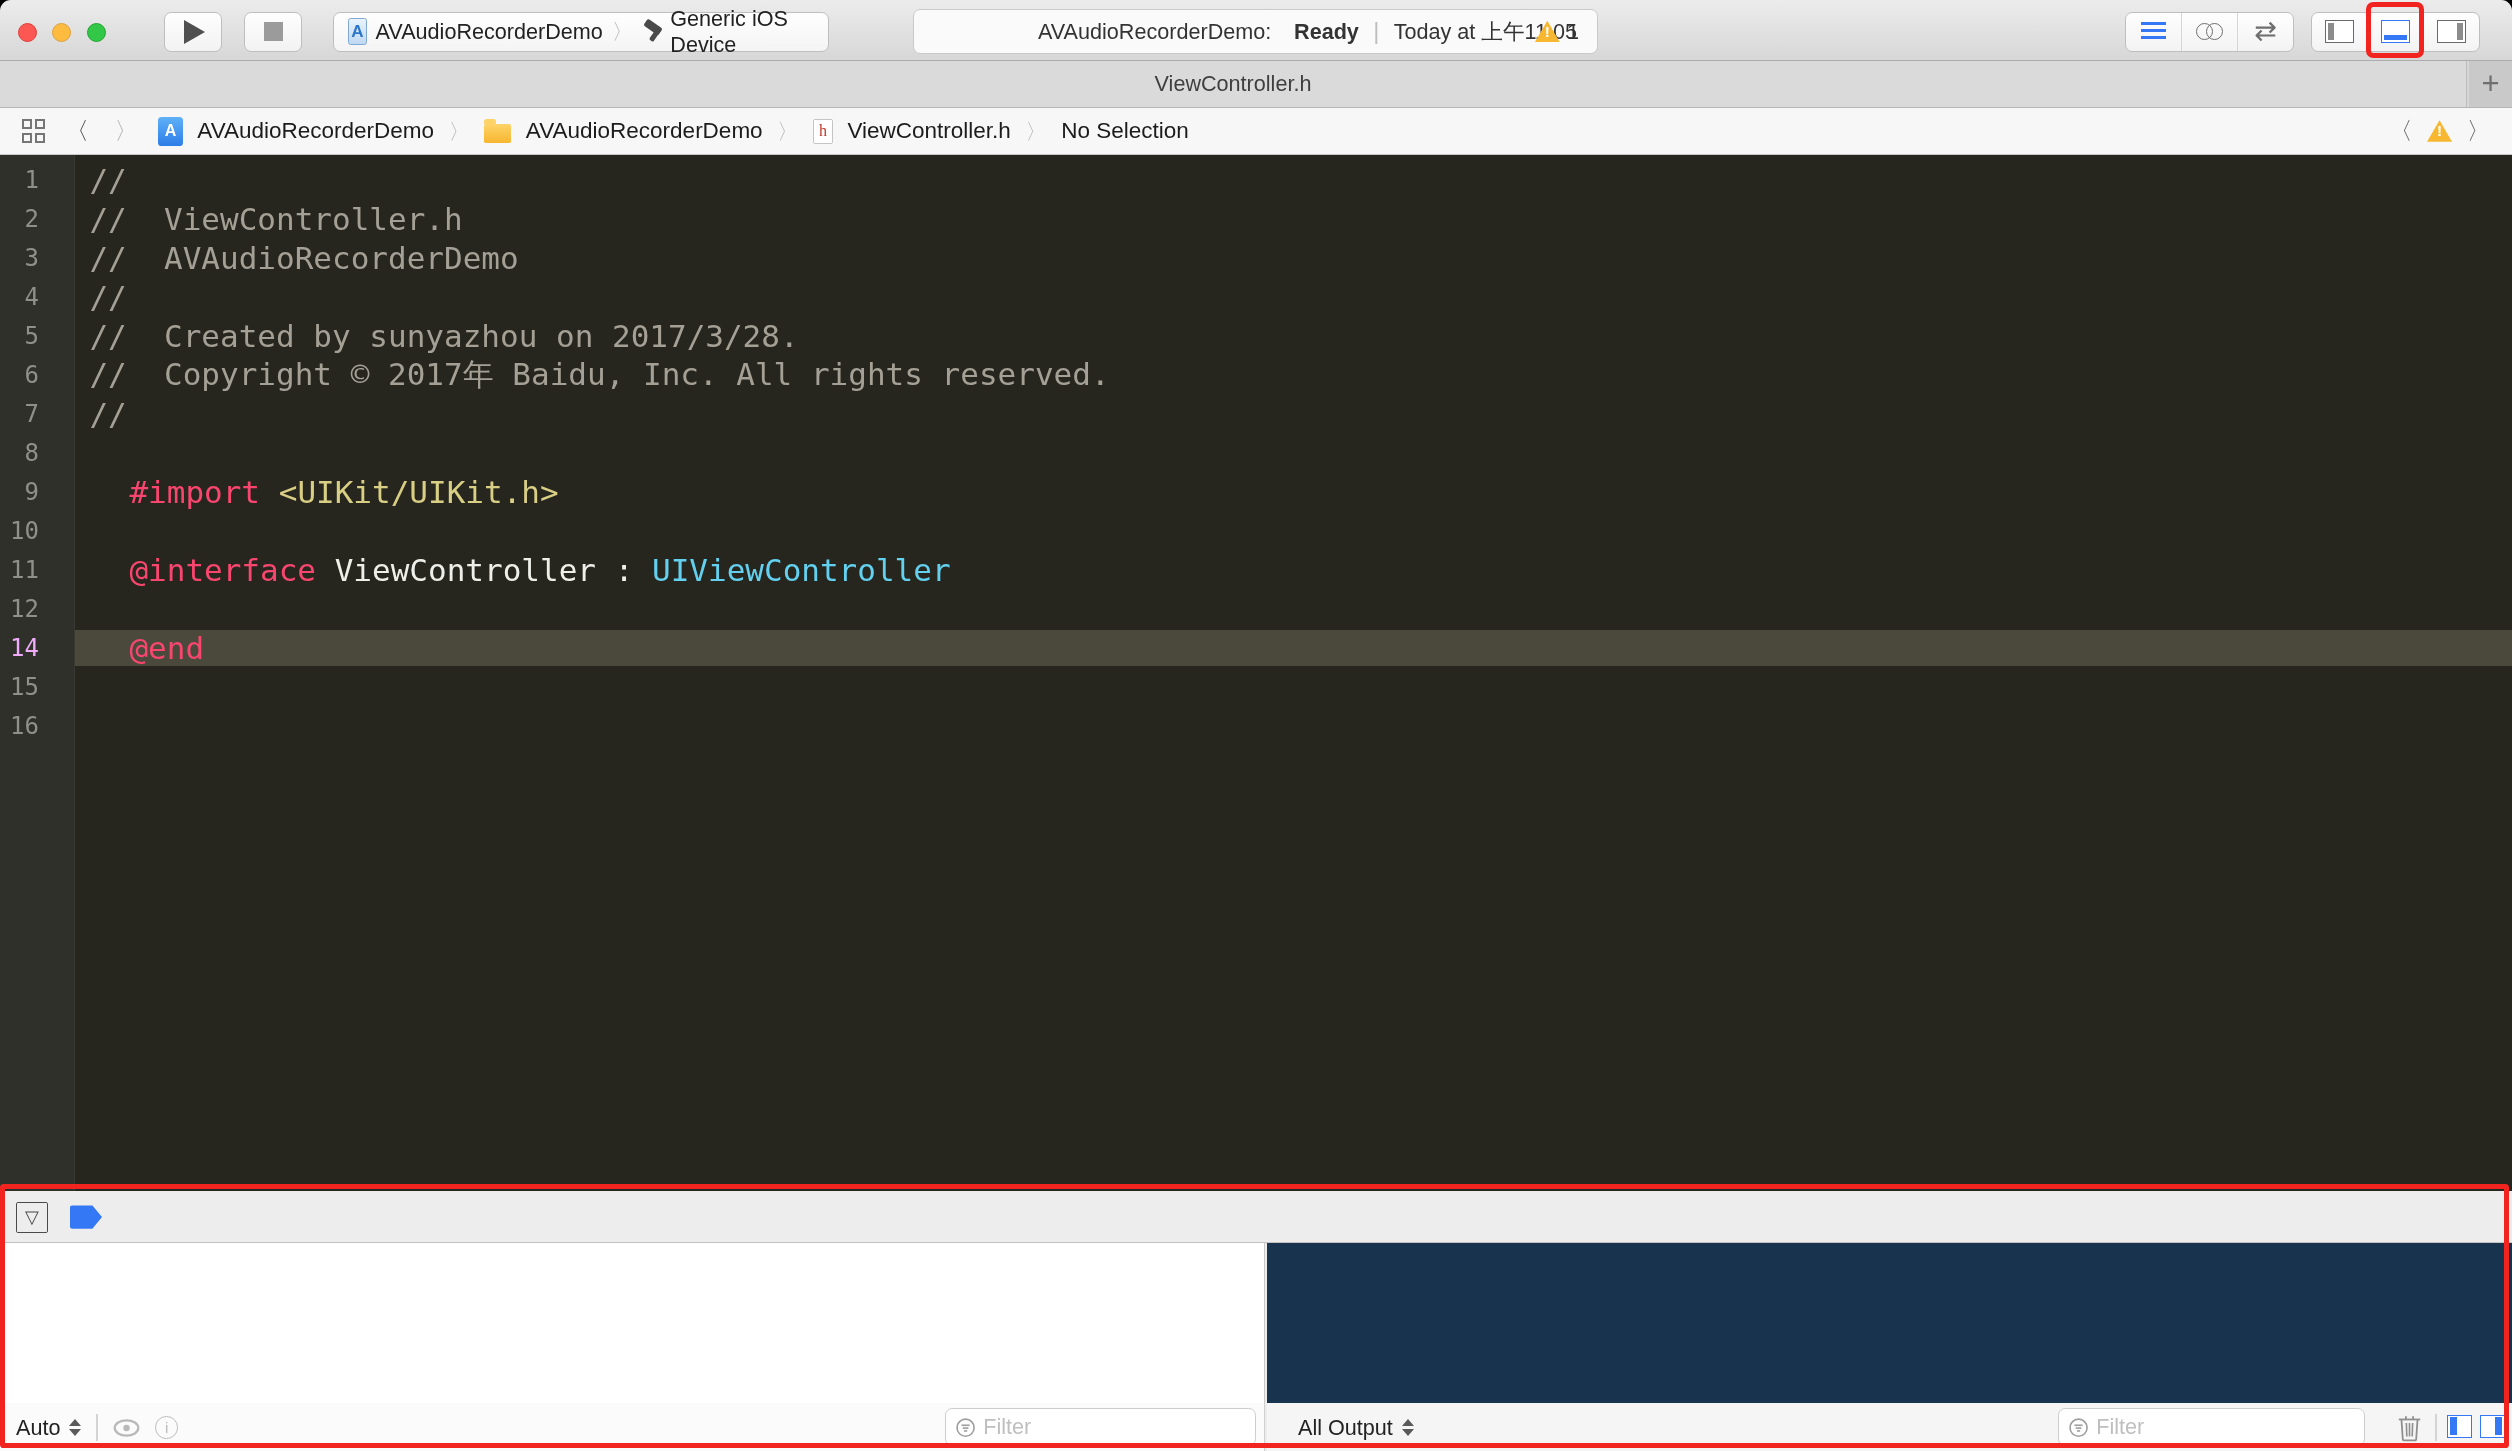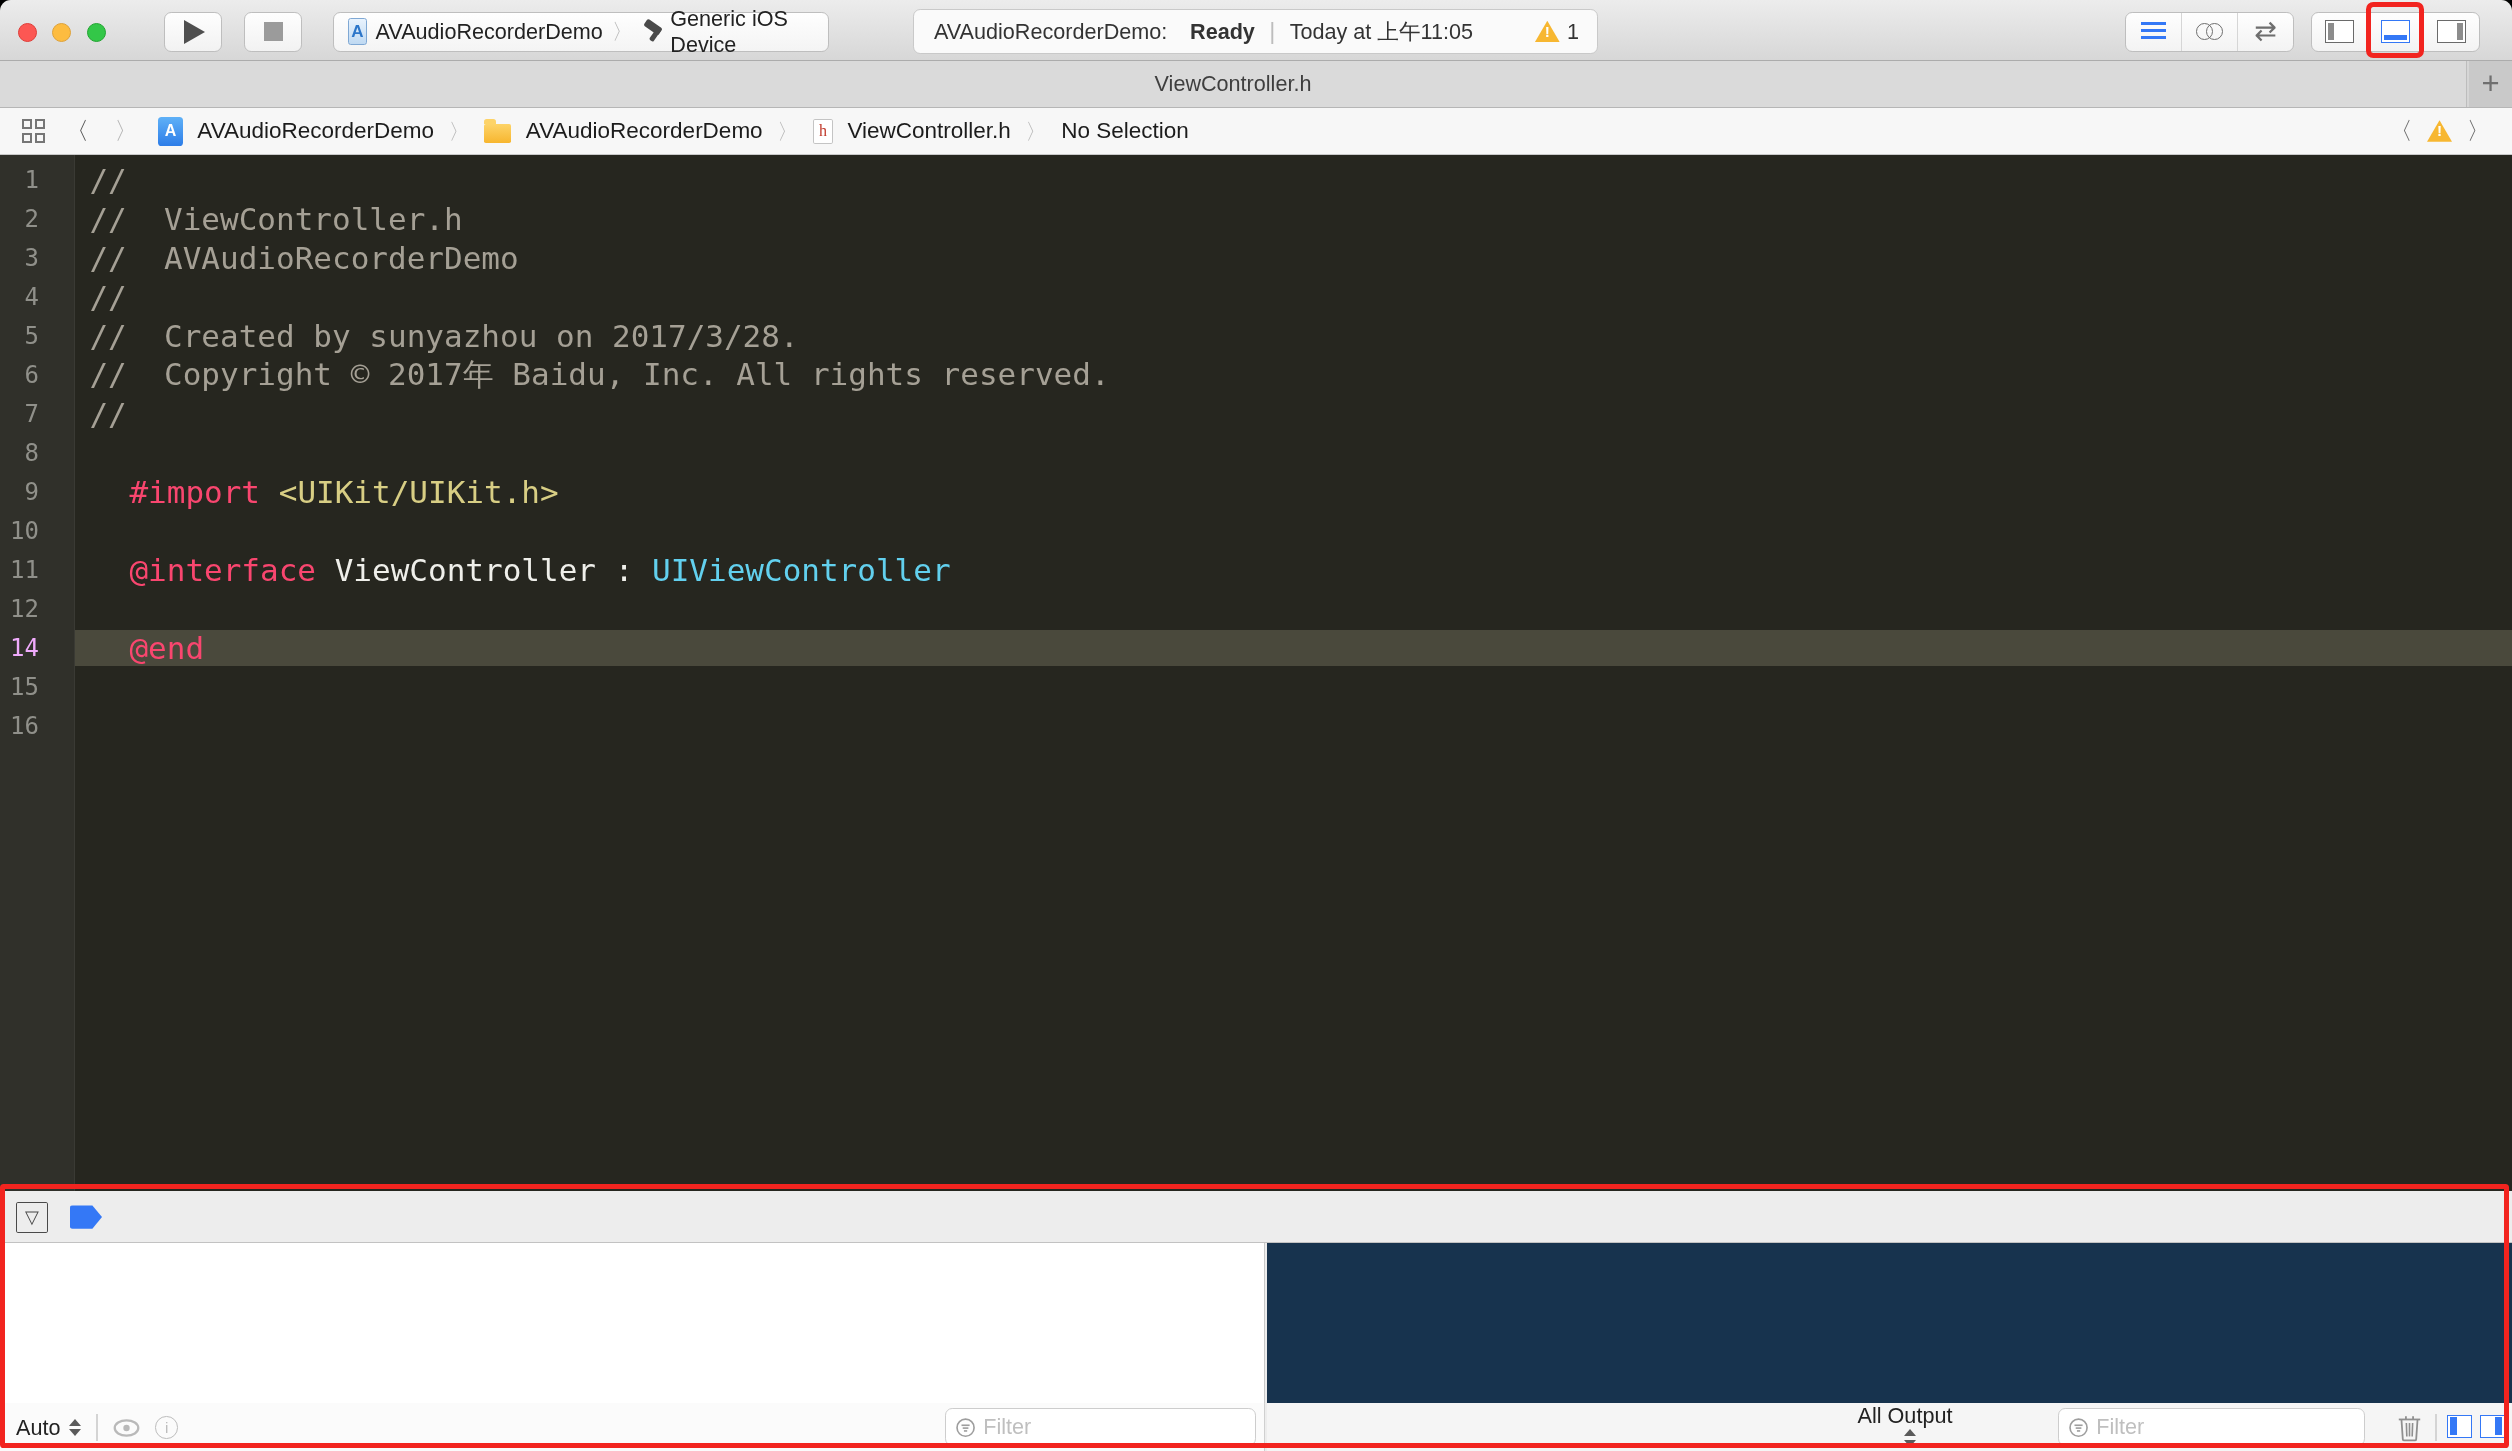--- a/index.html
+++ b/index.html
@@ -20,21 +20,21 @@
   .stop-sq { width:19px; height:19px; background:#9B9B9B; }
   .scheme { position:absolute; left:333px; top:11.7px; width:496px; height:40px; background:linear-gradient(#FEFEFE,#F4F4F4);
     border:0.9px solid #BEBEBE; border-radius:7.2px; display:flex; align-items:center; padding:0 14.4px; gap:9px; font-size:21.6px; color:#222; }
   .xcode-icon { width:23.4px; height:27px; background:linear-gradient(#E9F3FD,#BFD9F2); border:0.9px solid #7FA8D4; border-radius:2.7px;
     color:#2D76C9; font-size:17px; font-weight:bold; display:flex; align-items:center; justify-content:center; }
   .hammer { position:relative; width:25px; height:25px; }
   .hammer::before { content:""; position:absolute; left:1.8px; top:3.6px; width:18px; height:8px; background:#4A4A4A; border-radius:1.8px; transform:rotate(35deg); }
   .hammer::after { content:""; position:absolute; left:10.8px; top:7.2px; width:4.5px; height:16px; background:#4A4A4A; border-radius:1.8px; transform:rotate(35deg); }
   .crumb-sep { color:#B9B9B9; font-size:21.6px; }
   .status-box { position:absolute; left:913px; top:9px; width:685px; height:45px; background:#FAFAFA;
-    border:0.9px solid #C9C9C9; border-radius:7.2px; display:flex; align-items:center; padding:0 20px; gap:10.8px; font-size:21.6px; color:#333; }
+    border:0.9px solid #C9C9C9; border-radius:7.2px; display:flex; align-items:center; padding:0 20px; gap:10.8px; font-size:21.6px; color:#333;justify-content:flex-end; }
   .status-state { font-weight:bold;margin-left:12px; }
   .status-div { color:#BDBDBD; font-size:23.4px; margin:0 3.6px; }
   .warn-cluster { position:absolute; right:18px; top:0; height:100%; display:flex; align-items:center; gap:7.2px; }
   .warn-tri { position:relative; width:25px; height:21.6px; background:var(--warning-yellow); clip-path:polygon(50% 0,100% 100%,0 100%); }
   .warn-tri::after { content:"!"; position:absolute; left:0; right:0; top:1.8px; text-align:center; color:#FFF; font-size:15.3px; font-weight:bold; }
   .seg-group { position:absolute; top:11.7px; height:40px; background:linear-gradient(#FEFEFE,#F3F3F3); border:0.9px solid #BEBEBE; border-radius:7.2px; display:flex; }
   .seg { flex:1; display:flex; align-items:center; justify-content:center; border-right:0.9px solid #D6D6D6; }
   .seg:last-child { border-right:none; }
   .lines-icon { width:25px; height:20px; background:repeating-linear-gradient(var(--accent-blue) 0 2.7px, transparent 2.7px 7.2px); }
   .assist-icon { display:flex; }
@@ -90,21 +90,21 @@
     display:flex; align-items:center; justify-content:center; color:#4A4A4A; font-size:18px; background:transparent; }
   .bp-tag { position:absolute; left:70px; top:14.4px; width:32px; height:23.4px; background:var(--accent-blue); border-radius:2.7px;
     clip-path:polygon(0 0, 70% 0, 100% 50%, 70% 100%, 0 100%); }
   .panes { position:absolute; left:0; top:52px; width:100%; height:160px; }
   .vars-pane { position:absolute; left:0; top:0; width:1265px; height:100%; background:#FFFFFF; border-right:1.8px solid #C8C8C8; }
   .console-pane { position:absolute; left:1267px; top:0; right:0; height:100%; background:var(--console-bg); }
   .bottom-bar { position:absolute; left:0; top:212px; width:100%; height:49px; }
   .bb-left { position:absolute; left:0; top:0; width:1265px; height:100%; background:#FBFBFB; border-right:1.8px solid #D0D0D0;
     display:flex; align-items:center; padding-left:16px; font-size:21.6px; color:#222; }
   .bb-right { position:absolute; left:1267px; top:0; right:0; height:100%; background:#F5F5F5;
-    display:flex; align-items:center; padding-left:31px; font-size:21.6px; color:#222;flex-direction:column; }
+    display:flex; align-items:center; padding-left:31px; font-size:21.6px; color:#222; }
   .stepper { display:flex; flex-direction:column; gap:3.6px; margin-left:9px; }
   .stepper i { width:0; height:0; border-left:6.3px solid transparent; border-right:6.3px solid transparent; }
   .stepper .up { border-bottom:7.2px solid #5A5A5A; }
   .stepper .down { border-top:7.2px solid #5A5A5A; }
   .bb-div { width:1.8px; height:27px; background:#D4D4D4; margin:0 14.4px; }
   .info-icon { width:22.5px; height:22.5px; border:1.8px solid #BDBDBD; border-radius:50%; color:#BDBDBD; font-size:15.3px; display:flex; align-items:center; justify-content:center; margin-left:14.4px; }
   .filter-field { position:absolute; top:5.4px; height:38px; background:#FFF; border:1.8px solid #CDCDCD; border-radius:7.2px; display:flex; align-items:center; padding:0 9px; }
   .filter-field input { border:none; outline:none; font-size:21.6px; color:#444; width:100%; background:transparent; font-family:"Liberation Sans", sans-serif; }
   .filter-field input::placeholder { color:#BFBFBF; }
   .ff-left { left:945px; width:311px; }

